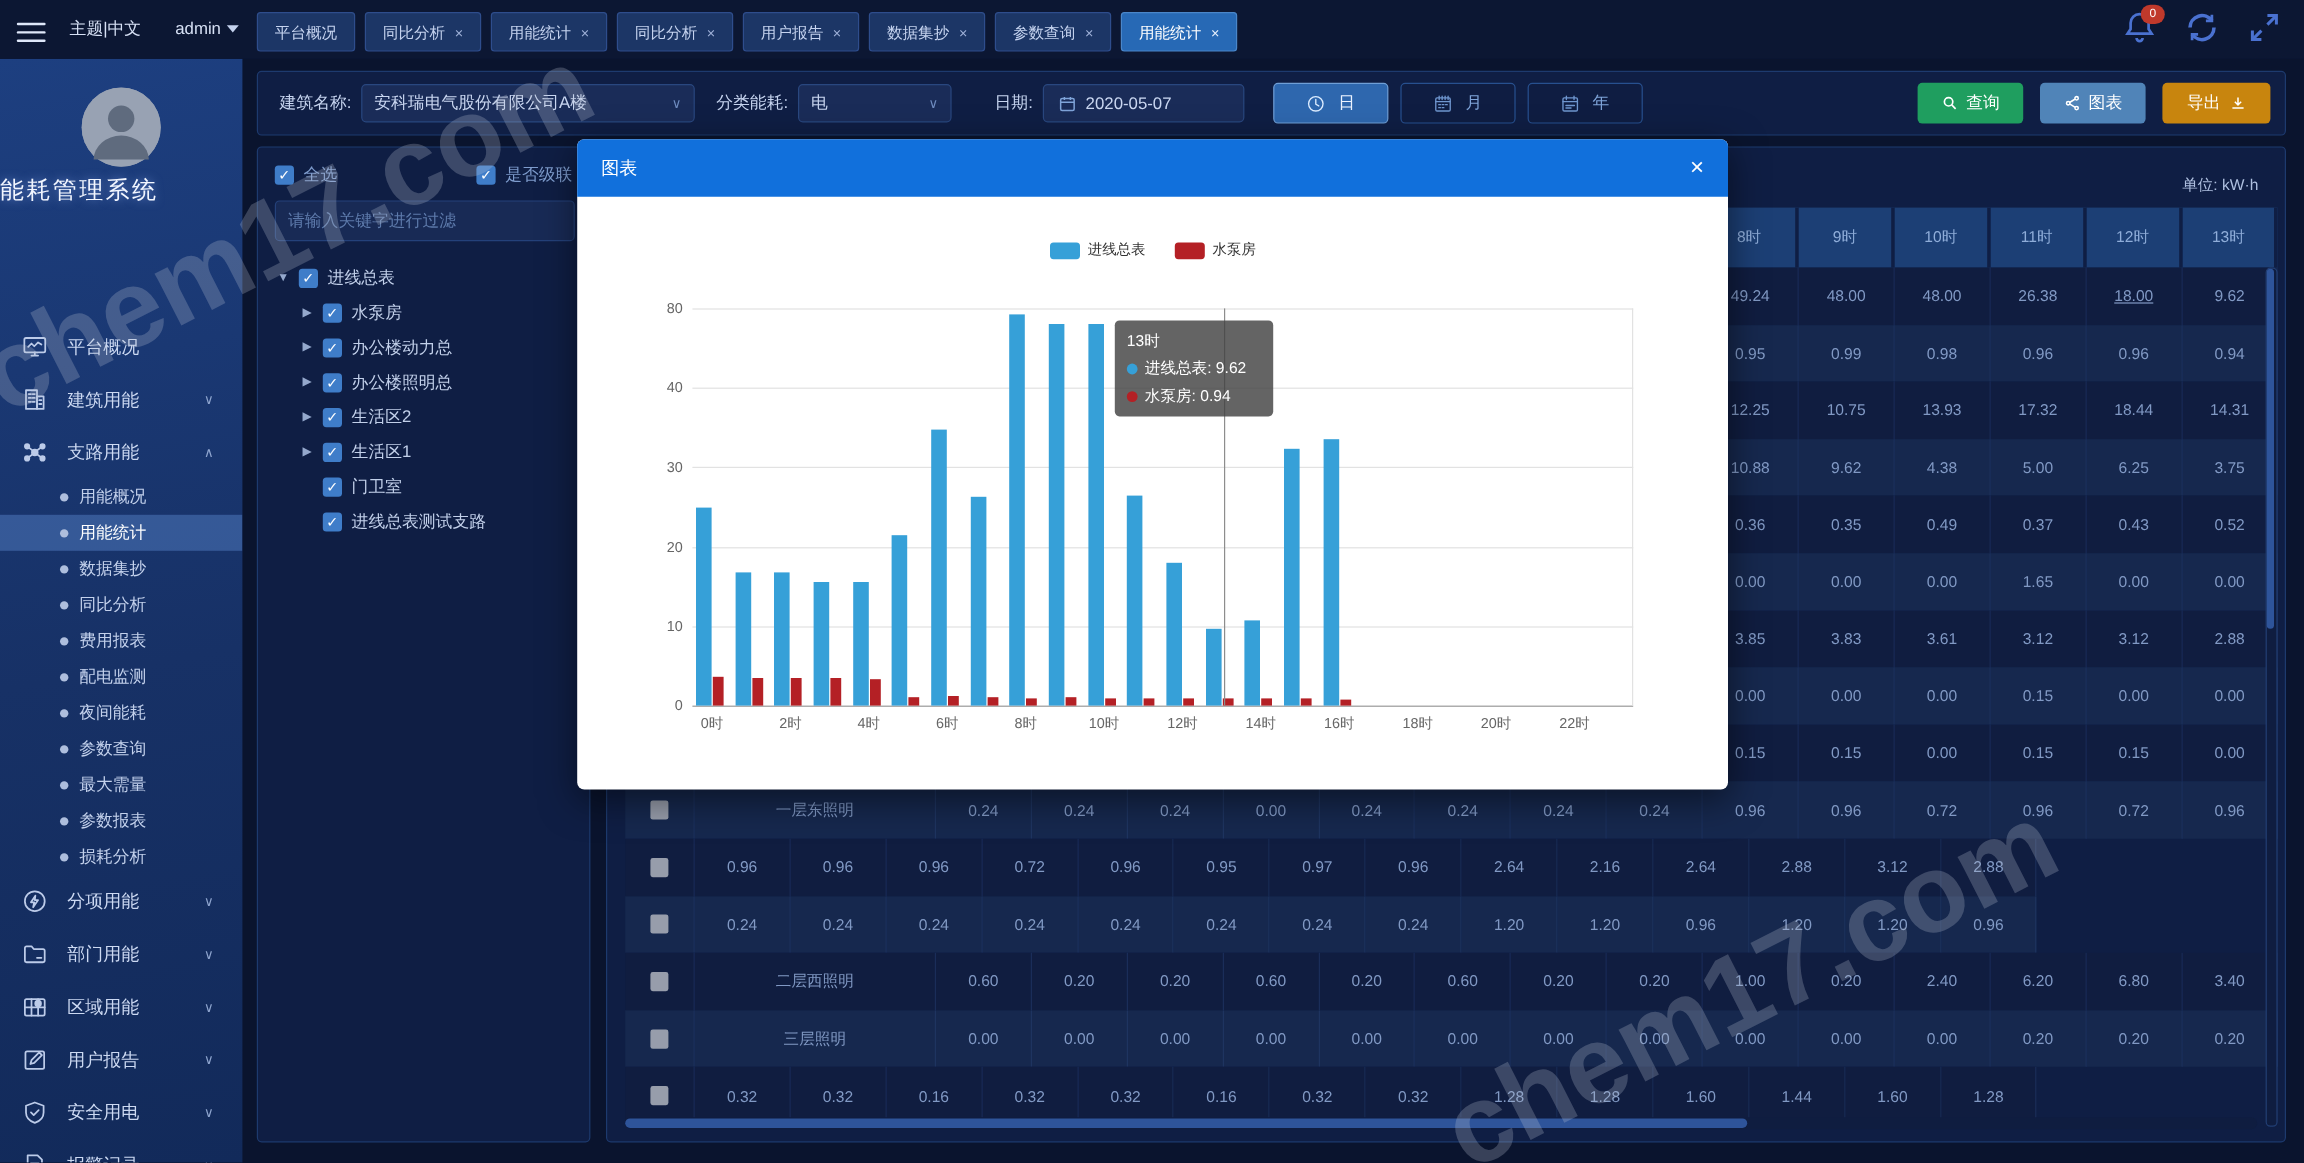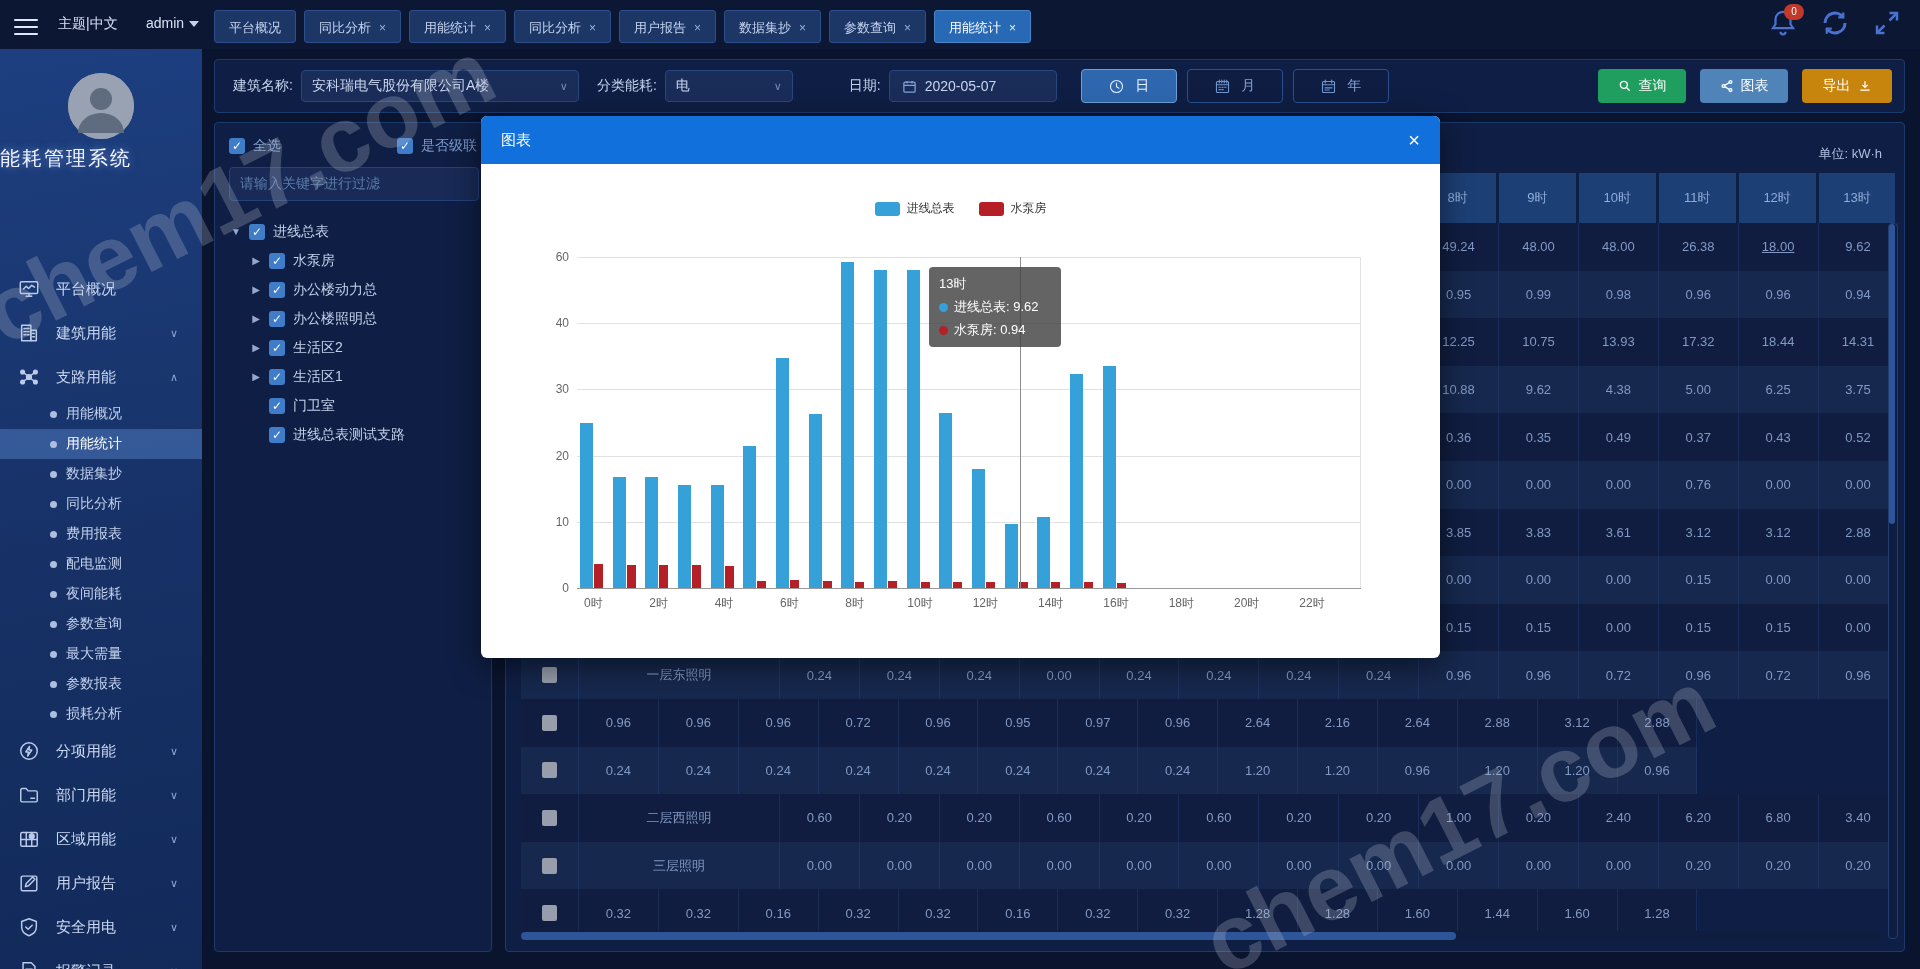--- a/index.html
+++ b/index.html
@@ -298,21 +298,21 @@
     <span class="f-label">建筑名称:</span>
     <div class="f-select" style="width:278px">
       <span>安科瑞电气股份有限公司A楼</span>
         <span class="arr">∨</span>
     </div>
     <span class="f-label">分类能耗:</span>
     <div class="f-select" style="width:128px">
       <span>电</span>
         <span class="arr">∨</span>
     </div>
-    <span class="f-label" style="margin-left:56px">日期:</span>
+    <span class="f-label" style="margin-left:36px">日期:</span>
     <div class="f-date" style="width:168px">
       <svg width="15" height="15" viewBox="0 0 24 24" fill="none" stroke="#7fa4d9" stroke-width="2">
           <rect x="3" y="5" width="18" height="16" rx="2"></rect>
           <path d="M8 3v4M16 3v4M3 10h18"></path>
         </svg>
       <span>2020-05-07</span>
     </div>
     <div id="period-btns" style="display:flex;margin-left:14px">
         <div class="p-btn active">
           <span>
@@ -541,21 +541,21 @@
           <div class="g-cell" style="width: 79.9px;"></div>
           <div class="g-cell" style="width: 79.9px;"></div>
           <div class="g-cell" style="width: 79.9px;"></div>
           <div class="g-cell" style="width: 79.9px;"></div>
           <div class="g-cell" style="width: 79.9px;"></div>
           <div class="g-cell" style="width: 79.9px;"></div>
           <div class="g-cell" style="width: 79.9px;"></div>
           <div class="g-cell" style="width: 79.9px;">0.00</div>
           <div class="g-cell" style="width: 79.9px;">0.00</div>
           <div class="g-cell" style="width: 79.9px;">0.00</div>
-          <div class="g-cell" style="width: 79.9px;">0.76</div>
+          <div class="g-cell" style="width: 79.9px;">1.65</div>
           <div class="g-cell" style="width: 79.9px;">0.00</div>
           <div class="g-cell" style="width: 79.9px;">0.00</div>
         </div>
         <div class="g-row row-dark">
           <div class="g-cell" style="width: 58px;"></div>
           <div class="g-cell" style="width: 201px;"></div>
           <div class="g-cell" style="width: 79.9px;"></div>
           <div class="g-cell" style="width: 79.9px;"></div>
           <div class="g-cell" style="width: 79.9px;"></div>
           <div class="g-cell" style="width: 79.9px;"></div>
@@ -755,21 +755,21 @@
         <div class="ylab" style="top: 331px; right: 792px;">0</div>
         <div class="gline" style="top: 264.8px;"></div>
         <div class="ylab" style="top: 264.8px; right: 792px;">10</div>
         <div class="gline" style="top: 198.6px;"></div>
         <div class="ylab" style="top: 198.6px; right: 792px;">20</div>
         <div class="gline" style="top: 132.4px;"></div>
         <div class="ylab" style="top: 132.4px; right: 792px;">30</div>
         <div class="gline" style="top: 66.2px;"></div>
         <div class="ylab" style="top: 66.2px; right: 792px;">40</div>
         <div class="gline" style="top: 0px;"></div>
-        <div class="ylab" style="top: 0px; right: 792px;">60</div>
+        <div class="ylab" style="top: 0px; right: 792px;">80</div>
         <div id="plot-rborder"></div>
         <div class="bar" style="left: 2.83333px; width: 13px; height: 165.5px; background: rgb(54, 160, 216);"></div>
         <div class="bar" style="left: 35.5px; width: 13px; height: 111.216px; background: rgb(54, 160, 216);"></div>
         <div class="bar" style="left: 68.1667px; width: 13px; height: 110.554px; background: rgb(54, 160, 216);"></div>
         <div class="bar" style="left: 100.833px; width: 13px; height: 103.272px; background: rgb(54, 160, 216);"></div>
         <div class="bar" style="left: 133.5px; width: 13px; height: 103.272px; background: rgb(54, 160, 216);"></div>
         <div class="bar" style="left: 166.167px; width: 13px; height: 142.33px; background: rgb(54, 160, 216);"></div>
         <div class="bar" style="left: 198.833px; width: 13px; height: 230.376px; background: rgb(54, 160, 216);"></div>
         <div class="bar" style="left: 231.5px; width: 13px; height: 174.106px; background: rgb(54, 160, 216);"></div>
         <div class="bar" style="left: 264.167px; width: 13px; height: 325.969px; background: rgb(54, 160, 216);"></div>

